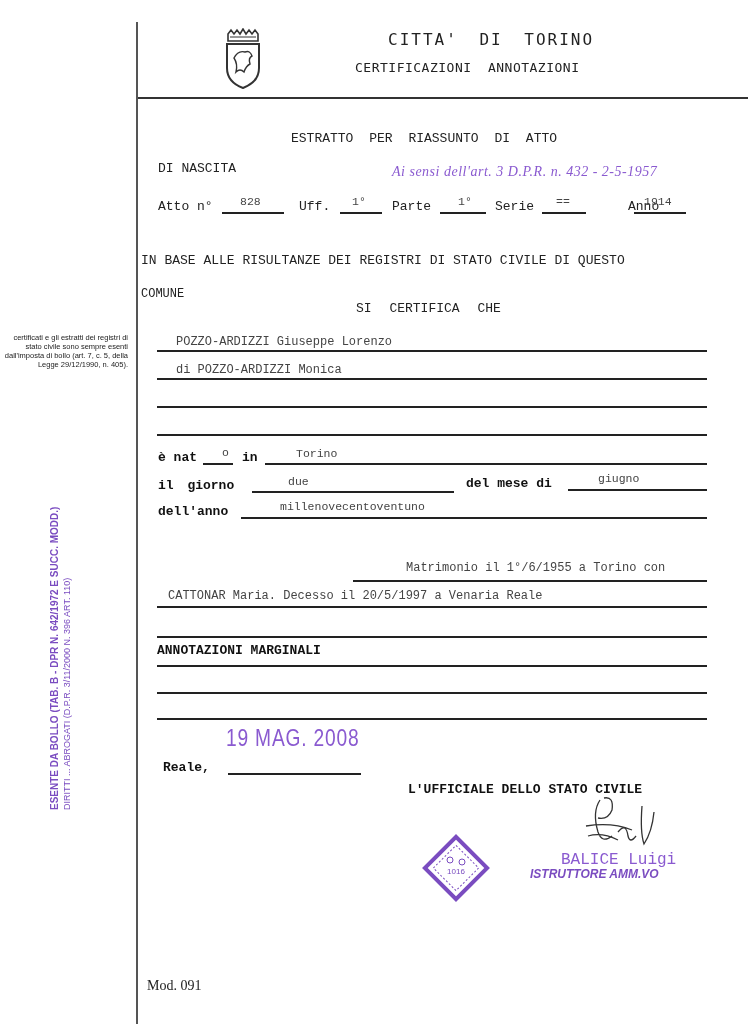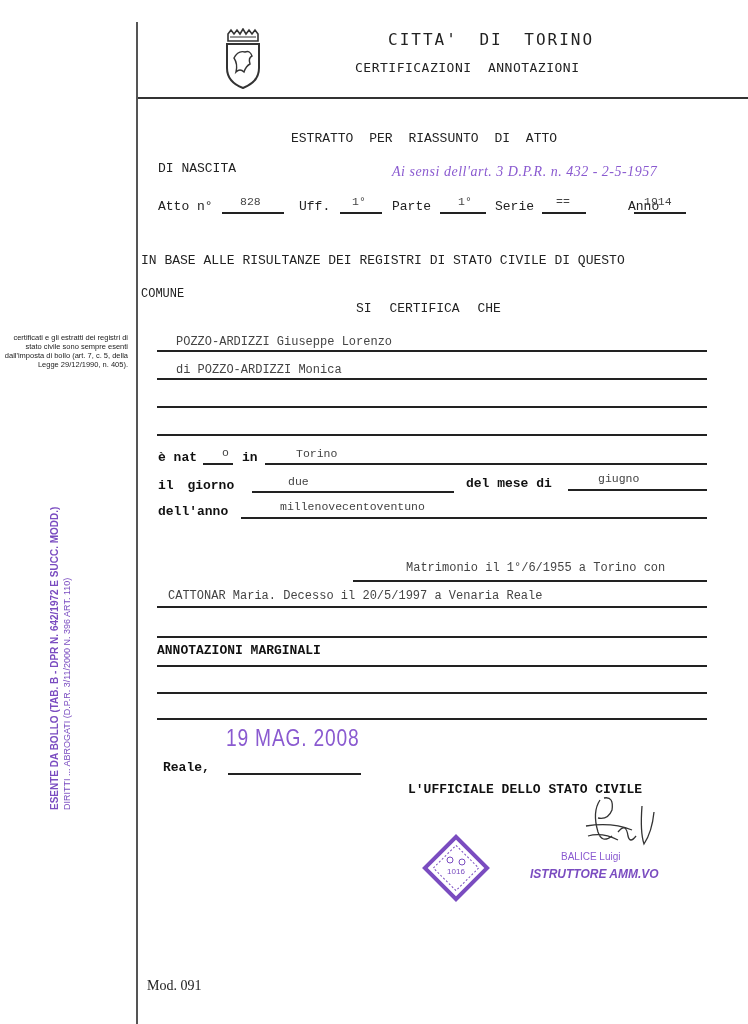--- a/index.html
+++ b/index.html
@@ -15,21 +15,21 @@
   .typedb { font-family:"Liberation Mono", monospace; font-size:13px; color:#111; font-weight:bold; }
   .fill { font-family:"Liberation Mono", monospace; font-size:11.5px; color:#444; }
   .stamp-law { left:392px; top:164px; font-family:Liberation Serif, serif; font-style:italic; font-size:14px; color:#8a5ad0; letter-spacing:0.5px; }
   .rule { position:absolute; height:2px; background:#222; }
   .side-note { left:0px; top:333px; width:128px; font-family:"Liberation Sans", sans-serif; font-size:7.5px; line-height:9px; color:#222; text-align:right; }
   .vert-stamp { left:48px; top:470px; width:60px; height:340px; }
   .vert-stamp .inner { position:absolute; left:0; top:340px; transform-origin:0 0; transform:rotate(-90deg); width:340px;
         font-family:"Liberation Sans", sans-serif; font-size:10px; line-height:13px; color:#7a4cc0; font-weight:bold; }
   .date-stamp { left:226px; top:724px; font-family:"Liberation Sans", sans-serif; font-size:24px; color:#8a5ad0; letter-spacing:1px; transform:scaleX(0.8); transform-origin:0 0; }
   .officer { left:408px; top:782px; font-family:"Liberation Mono", monospace; font-size:13px; font-weight:bold; color:#111; }
-  .name-stamp { left:561px; top:851px; font-family:Liberation Sans, sans-serif; font-size:10px; color:#8a5ad0; }
+  .name-stamp { left:561px; top:851px; font-family:Liberation Mono, monospace; font-size:16px; color:#8a5ad0; }
   .role-stamp { left:530px; top:867px; font-family:"Liberation Sans", sans-serif; font-size:12px; font-style:italic; font-weight:bold; color:#7a4cc0; }
   .seal { left:418px; top:830px; width:76px; height:76px; }
   .signature { left:582px; top:792px; width:80px; height:62px; }
   .mod { left:147px; top:978px; font-family:"Liberation Serif", serif; font-size:14px; color:#222; }
 </style>
 </head>
 <body>
 
 <div class="abs vline"></div>
 <div class="abs hline-top"></div>

